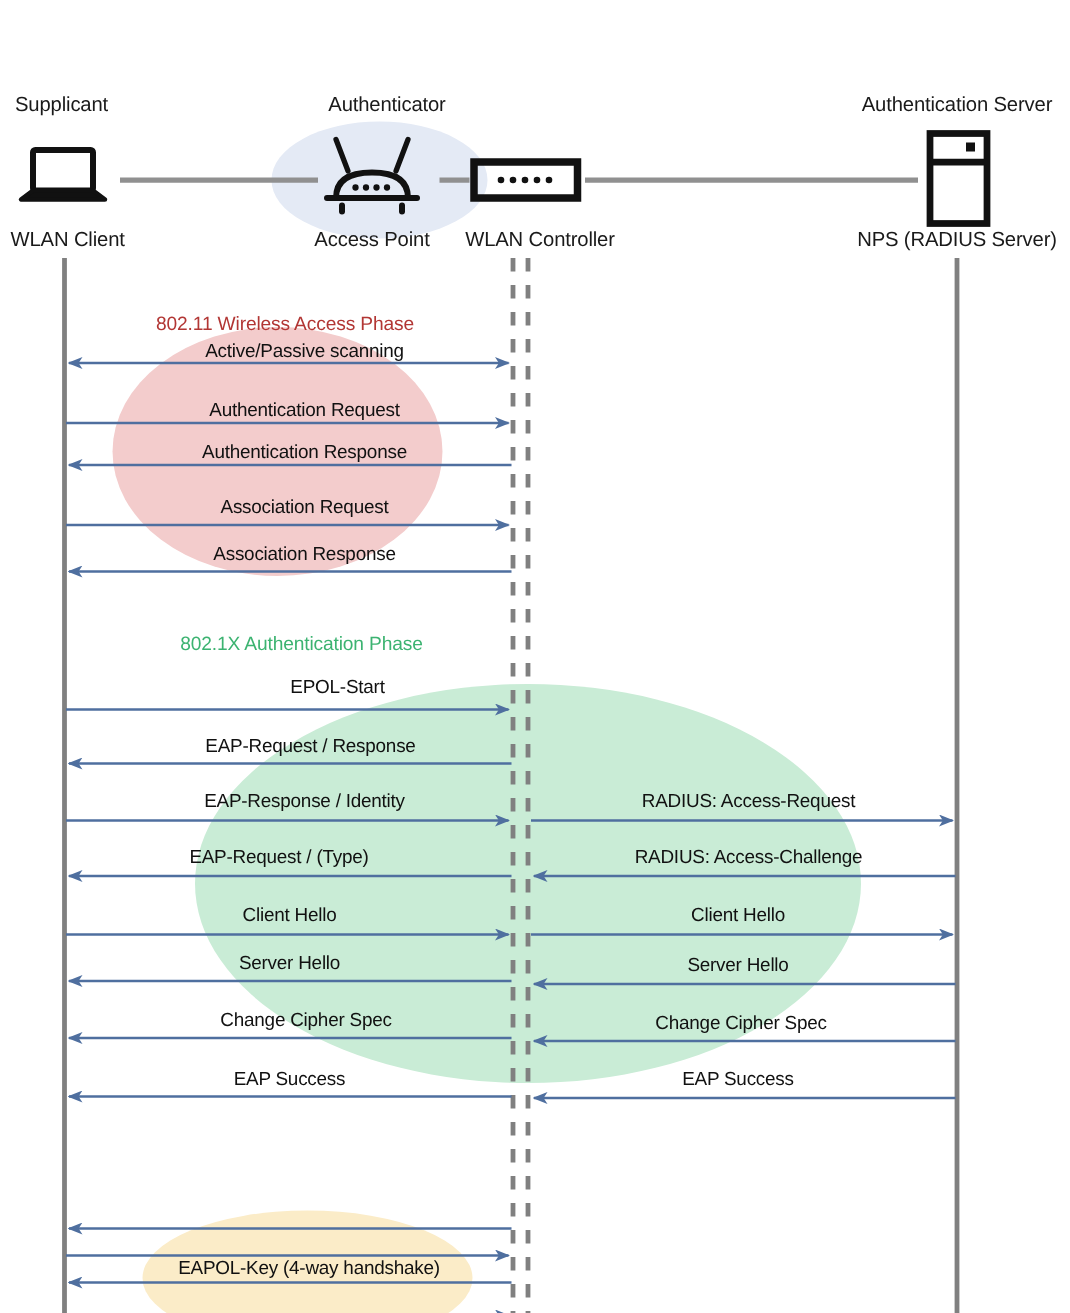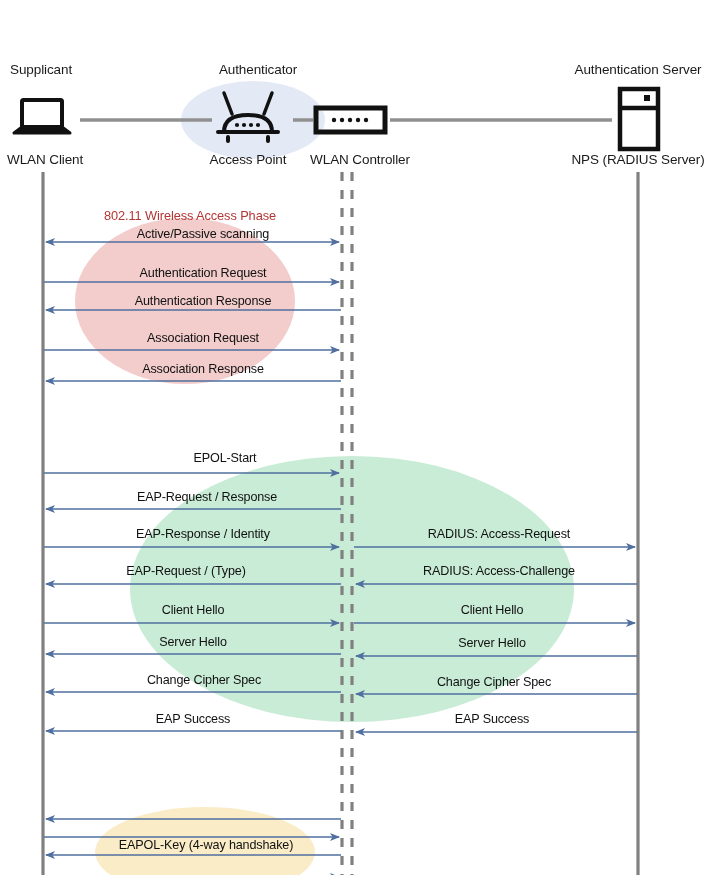--- a/index.html
+++ b/index.html
@@ -169,20 +169,21 @@
       <line x1="356" y1="540" x2="637" y2="540" marker-start="url(#ah-left)"></line>
       <line x1="354" y1="579" x2="635" y2="579" marker-end="url(#ah-right)"></line>
       <line x1="356" y1="612" x2="637" y2="612" marker-start="url(#ah-left)"></line>
       <line x1="356" y1="650" x2="637" y2="650" marker-start="url(#ah-left)"></line>
       <line x1="356" y1="688" x2="637" y2="688" marker-start="url(#ah-left)"></line>
     </g>
   </svg>
 
   <div class="phase-label phase-wireless" style="left:190px; top:163px;">802.11 Wireless Access Phase</div>
 
+  <div class="phase-label phase-dot1x" style="left:201px; top:376px;">802.1X Authentication Phase</div>
 
 
   <div class="msg-label" style="left:203px; top:183px;">Active/Passive scanning</div>
   <div class="msg-label" style="left:203px; top:222px;">Authentication Request</div>
   <div class="msg-label" style="left:203px; top:250px;">Authentication Response</div>
   <div class="msg-label" style="left:203px; top:287px;">Association Request</div>
   <div class="msg-label" style="left:203px; top:318px;">Association Response</div>
 
   <div class="msg-label" style="left:203px; top:407px;padding-left:44px;">EPOL-Start</div>
   <div class="msg-label" style="left:207px; top:446px;">EAP-Request / Response</div>

